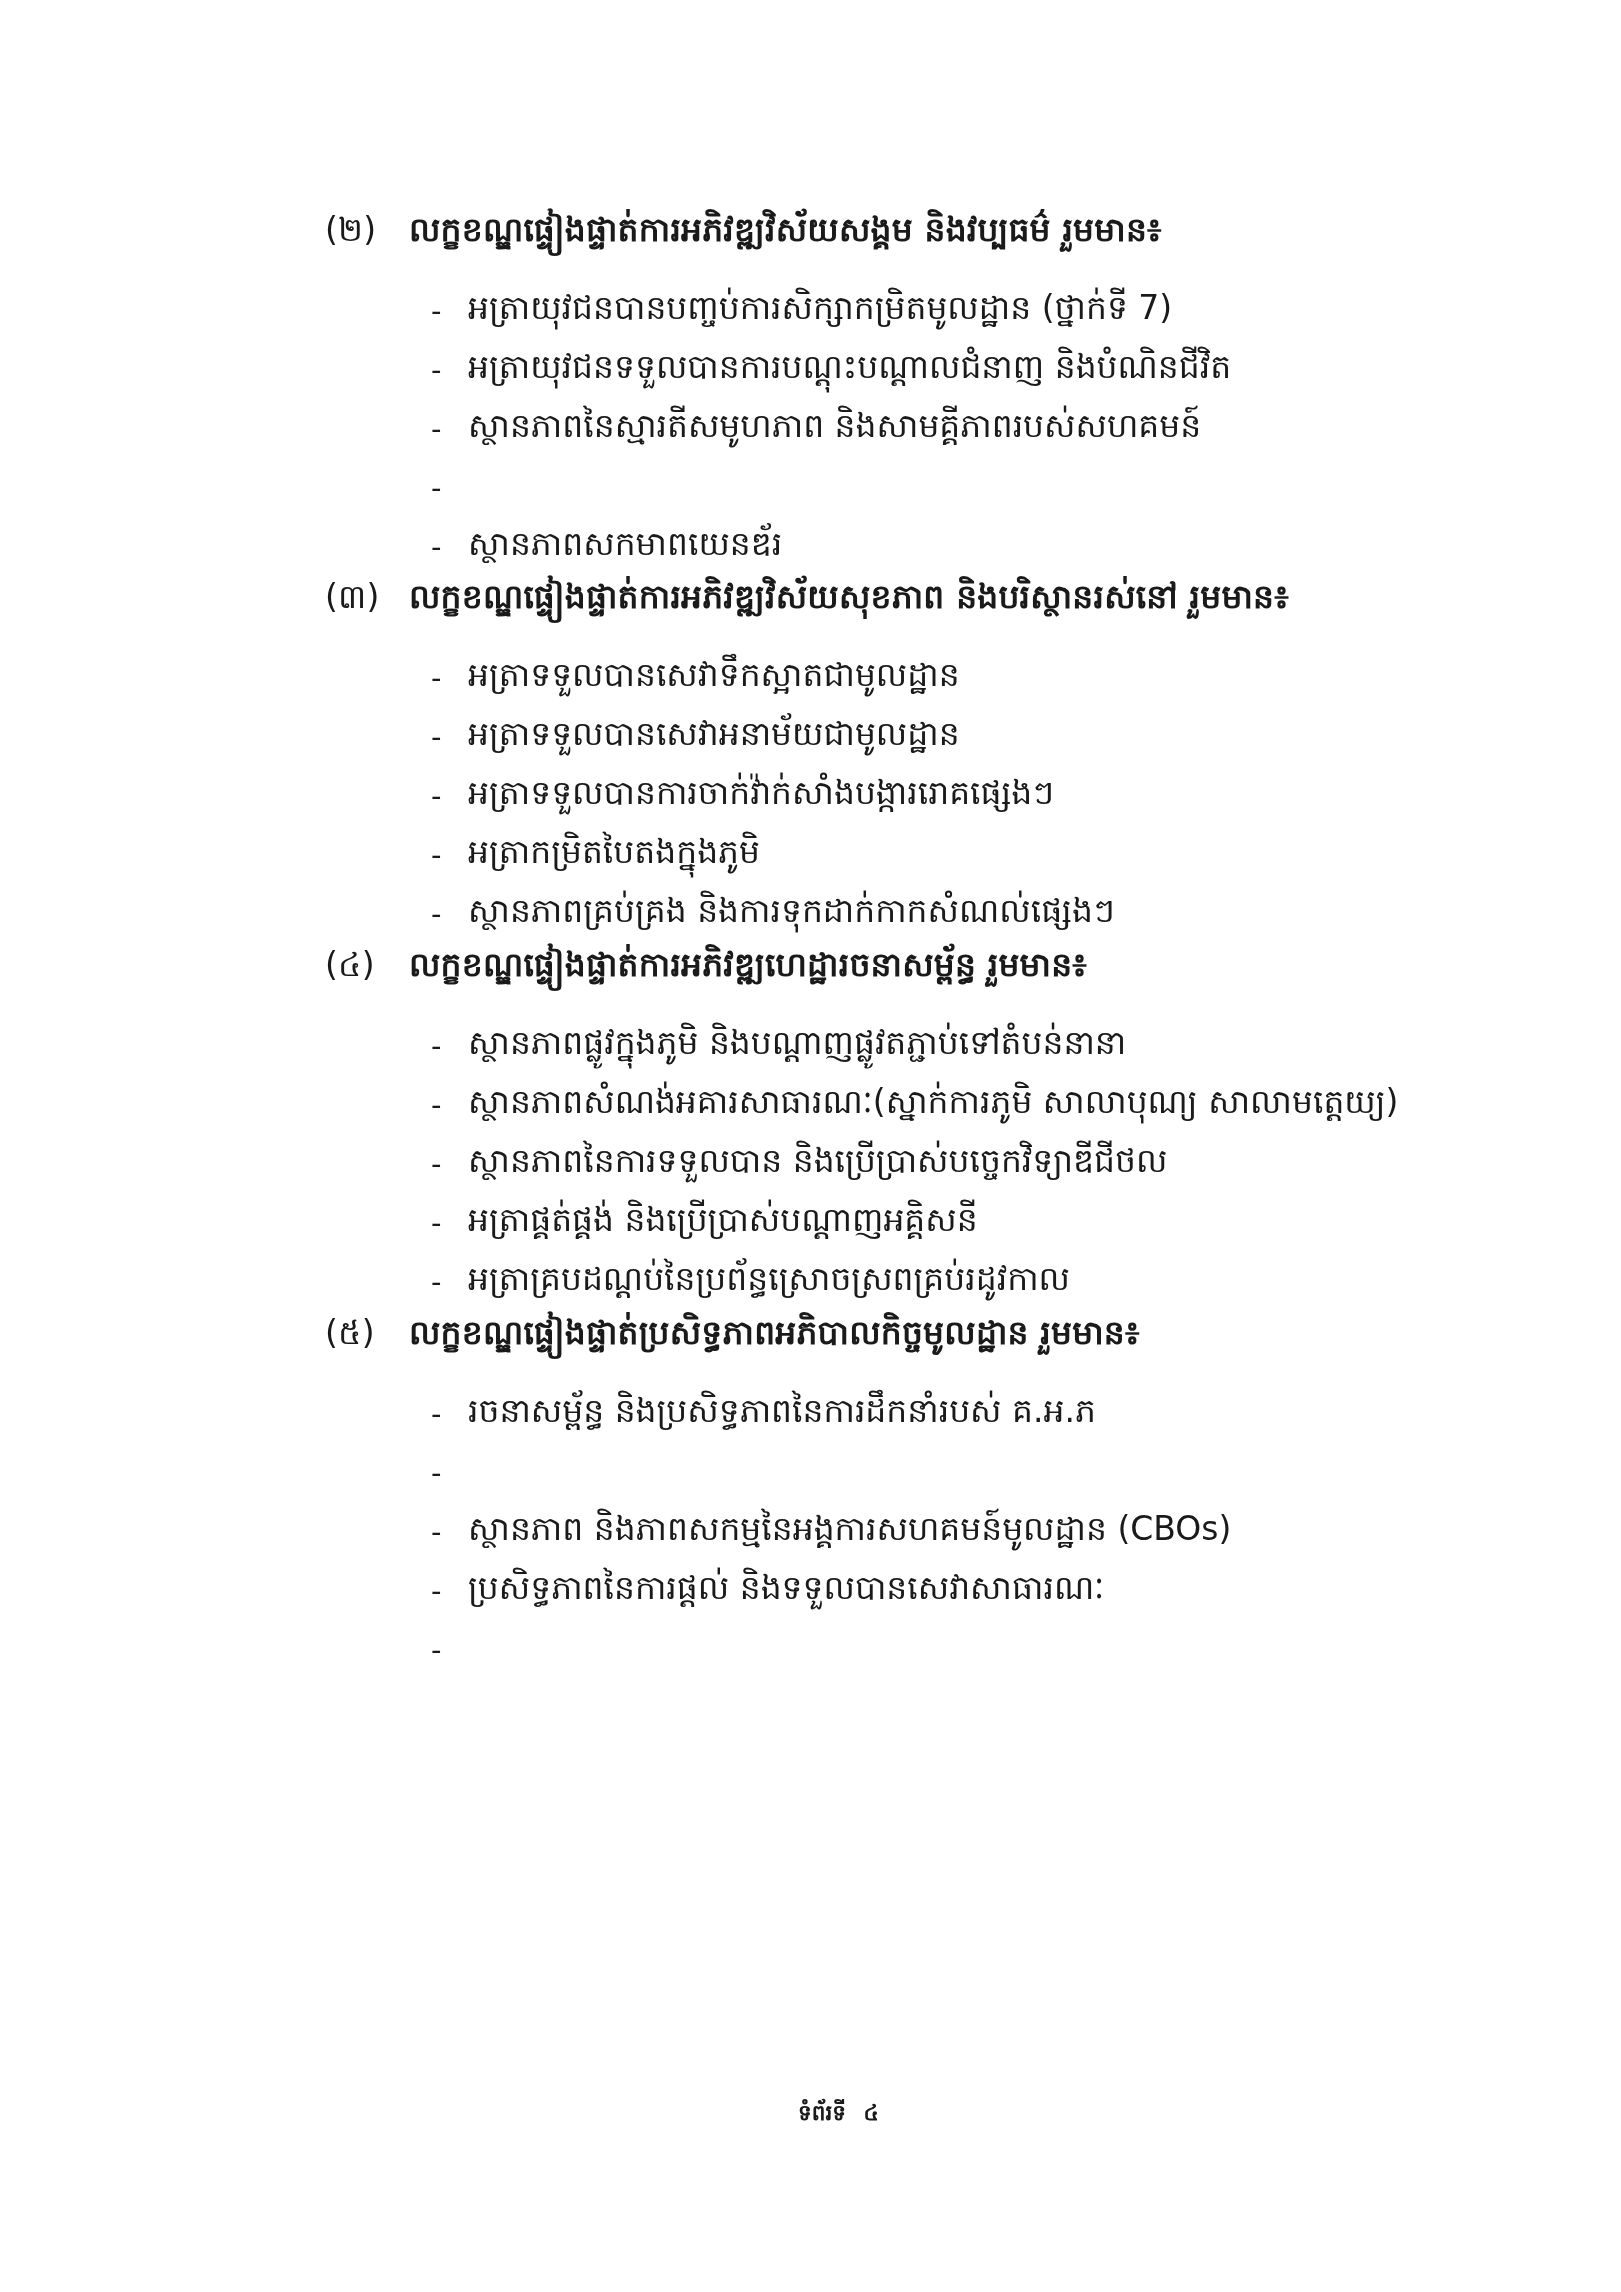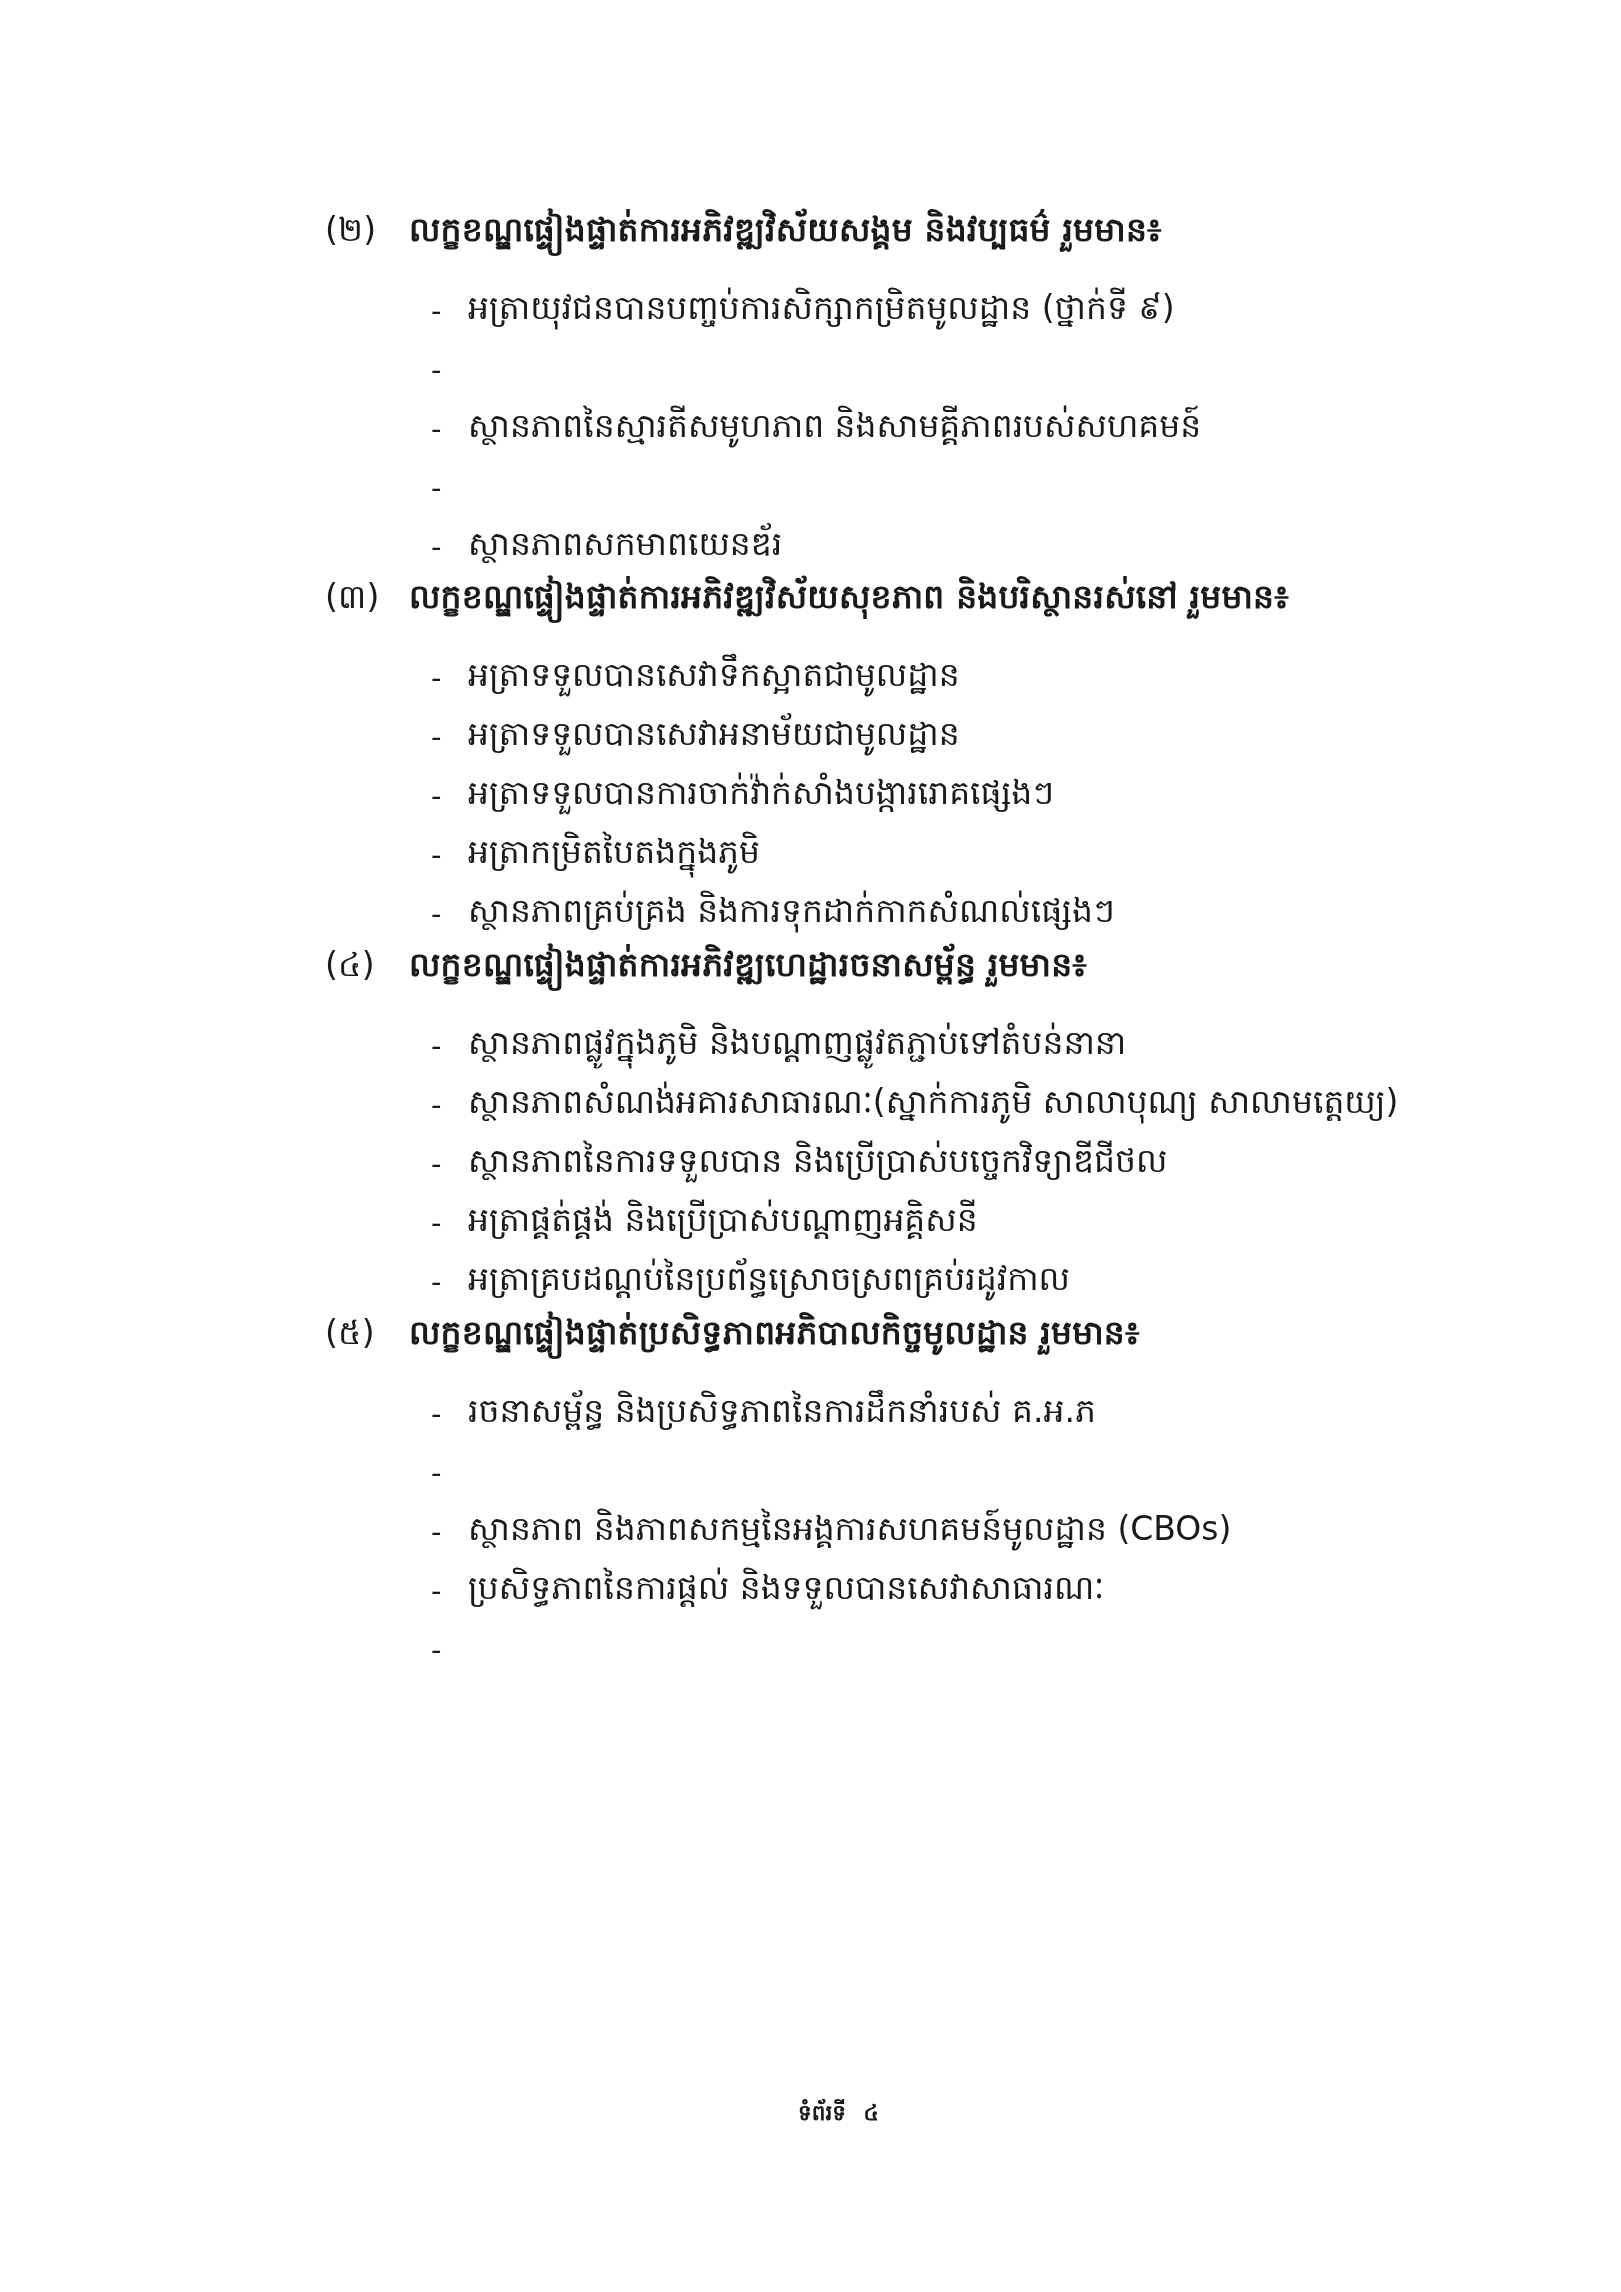--- a/index.html
+++ b/index.html
@@ -74,24 +74,25 @@
 <div class="page">
 
   <div class="section" style="top:205px;">
     <div class="heading">
       <span class="num">(២)</span>
       <span>លក្ខខណ្ឌផ្ទៀងផ្ទាត់ការអភិវឌ្ឍវិស័យសង្គម និងវប្បធម៌ រួមមាន៖</span>
     </div>
     <ul class="bullets">
       <li class="bullet">
           <span class="dash">-</span>
-          <span>អត្រាយុវជនបានបញ្ចប់ការសិក្សាកម្រិតមូលដ្ឋាន (ថ្នាក់ទី ៩)</span>
+          <span>អត្រាយុវជនបានបញ្ចប់ការសិក្សាកម្រិតមូលដ្ឋាន (ថ្នាក់ទី 7)</span>
         </li>
       <li class="bullet">
           <span class="dash">-</span>
+          <span>អត្រាយុវជនទទួលបានការបណ្តុះបណ្តាលជំនាញ និងបំណិនជីវិត</span>
         </li>
       <li class="bullet">
           <span class="dash">-</span>
           <span>ស្ថានភាពនៃស្មារតីសមូហភាព និងសាមគ្គីភាពរបស់សហគមន៍</span>
         </li>
       <li class="bullet">
           <span class="dash">-</span>
         </li>
       <li class="bullet">
           <span class="dash">-</span>

